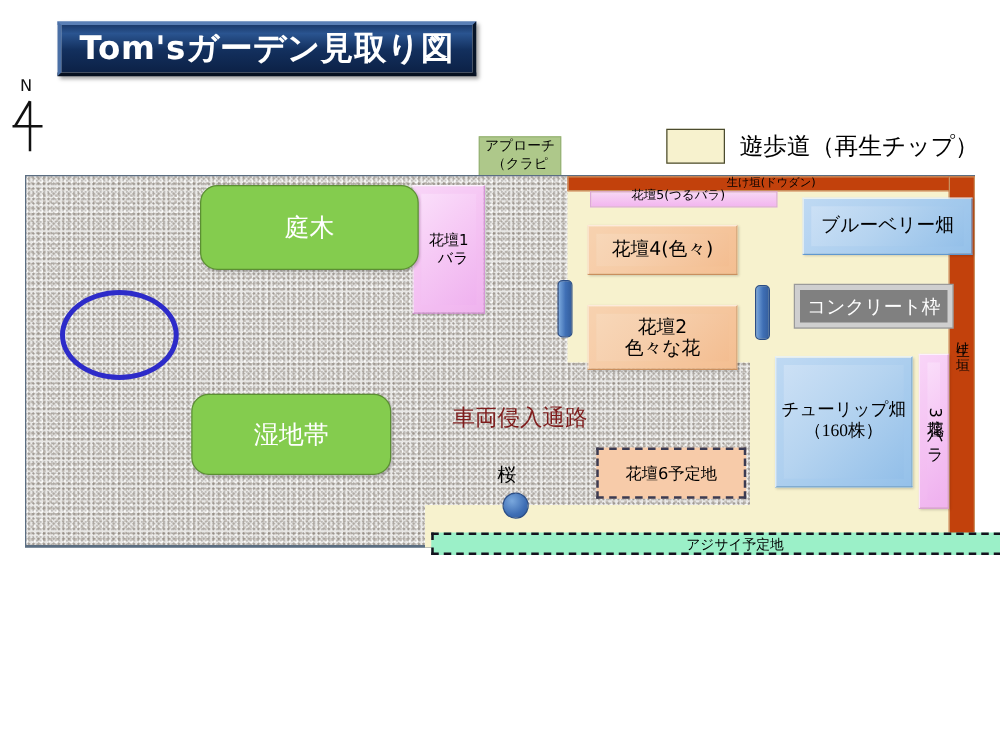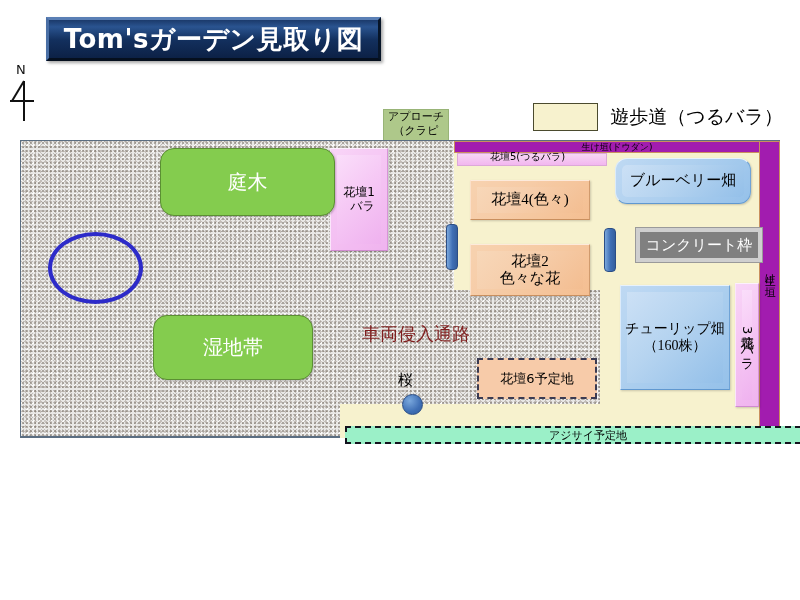--- a/index.html
+++ b/index.html
@@ -51,68 +51,67 @@
   
   #plot-bottom-left{left:20px;top:436px;width:330px;height:2px;background:#5b6e82;}
 
   
   .walk{background:#F7F2CE;}
   #walkway-upper{left:454px;top:150px;width:326px;height:140px;}
   #walkway-right{left:600px;top:150px;width:180px;height:288px;}
   #walkway-bottom{left:340px;top:404px;width:440px;height:34px;}
 
   
-  .hedge{background:#a21caf;border:1px solid #c98f5e;}
+  .hedge{background:#c2410c;border:1px solid #c98f5e;}
   #hedge-top{left:454px;top:141px;width:326px;height:12px;display:flex;align-items:center;justify-content:center;}
   #hedge-top-label{font-size:9px;color:#000;white-space:nowrap;line-height:1;}
   #hedge-right{left:759px;top:141px;width:21px;height:297px;}
   #hedge-right-label{
     position:absolute;left:50%;top:44%;transform:translate(-50%,-50%);
     writing-mode:vertical-rl;font-size:11px;color:#000;line-height:1.05;letter-spacing:0px;
   }
 
   
   #kadan5{
-    left:457px;top:153px;width:150px;height:13px;
+    left:472px;top:153px;width:150px;height:13px;
     background:linear-gradient(to bottom,#f7d6f4,#f2b6ef);
     border:1px solid #dca8d8;
     display:flex;align-items:center;justify-content:center;
   }
   #kadan5-label{font-size:10px;color:#000;white-space:nowrap;line-height:1;
     position:absolute;left:32px;top:-2px;}
 
   
   .bevel{
     display:flex;align-items:center;justify-content:center;text-align:center;
     line-height:1.15;color:#000;
   }
   .bev-peach{
     background:
       linear-gradient(135deg,#f8d9bb 0%,#f6cfad 40%,#f3bb8d 100%);
     border-top:1px solid #fdeadb;border-left:1px solid #fbe0c9;
     border-right:1px solid #d09a6d;border-bottom:1px solid #c98f5e;
     box-shadow:inset 0 0 0 6px rgba(247,198,155,.35), 1px 1px 2px rgba(0,0,0,.18);
-    font-family:Liberation Serif, serif;
   }
   .bev-blue{
     background:linear-gradient(135deg,#cfe2f6 0%,#b6d4f0 45%,#8fbde8 100%);
     border-top:1px solid #e8f2fc;border-left:1px solid #dcebfa;
     border-right:1px solid #6fa3d6;border-bottom:1px solid #6098d0;
     box-shadow:inset 0 0 0 6px rgba(160,200,238,.35), 1px 1px 2px rgba(0,0,0,.18);
   }
   .bev-pink{
     background:linear-gradient(135deg,#fbe2fb 0%,#f6c9f5 45%,#eeaeee 100%);
     border-top:1px solid #fdf0fd;border-left:1px solid #fbe6fb;
     border-right:1px solid #d894d8;border-bottom:1px solid #d08ad0;
     box-shadow:inset 0 0 0 6px rgba(243,190,242,.35), 1px 1px 2px rgba(0,0,0,.18);
   }
 
   #kadan4{left:470px;top:180px;width:120px;height:40px;font-size:15px;}
   #kadan2{left:470px;top:228px;width:120px;height:52px;font-size:15px;margin-top:16px;}
-  #blueberry{left:615px;top:158px;width:136px;height:46px;font-size:15px;border-radius:12px;}
+  #blueberry{left:642px;top:158px;width:136px;height:46px;font-size:15px;}
   #tulip{left:620px;top:285px;width:110px;height:105px;font-size:14px;font-family:Liberation Serif, serif;}
   #kadan3{left:735px;top:283px;width:24px;height:124px;font-size:13px;}
   #kadan3-label{writing-mode:vertical-rl;line-height:1.05;}
   #kadan1{left:330px;top:148px;width:58px;height:103px;font-size:12px;text-align:right;}
 
   
   #concrete{
     left:636px;top:228px;width:126px;height:34px;
     background:#808080;border:4px solid #cfcfcf;
     display:flex;align-items:center;justify-content:center;
@@ -189,21 +188,21 @@
     <span id="compass-n">N</span>
     <svg id="compass-arrow" width="40" height="48" viewBox="0 0 40 48">
       <line x1="16" y1="6" x2="16" y2="46" stroke="#111" stroke-width="2"></line>
       <line x1="16" y1="6" x2="4" y2="26" stroke="#111" stroke-width="2"></line>
       <line x1="2" y1="26" x2="26" y2="26" stroke="#111" stroke-width="2"></line>
     </svg>
   </div>
 
   <div class="abs" id="legend">
     <div id="legend-swatch"></div>
-    <span id="legend-label">遊歩道（つるバラ）</span>
+    <span id="legend-label">遊歩道（再生チップ）</span>
   </div>
 
   <div class="abs" id="approach">
     <div>
       <div>アプローチ</div>
       <div>（クラピア）</div>
     </div>
   </div>
 
   <div class="abs" id="plot"></div>

